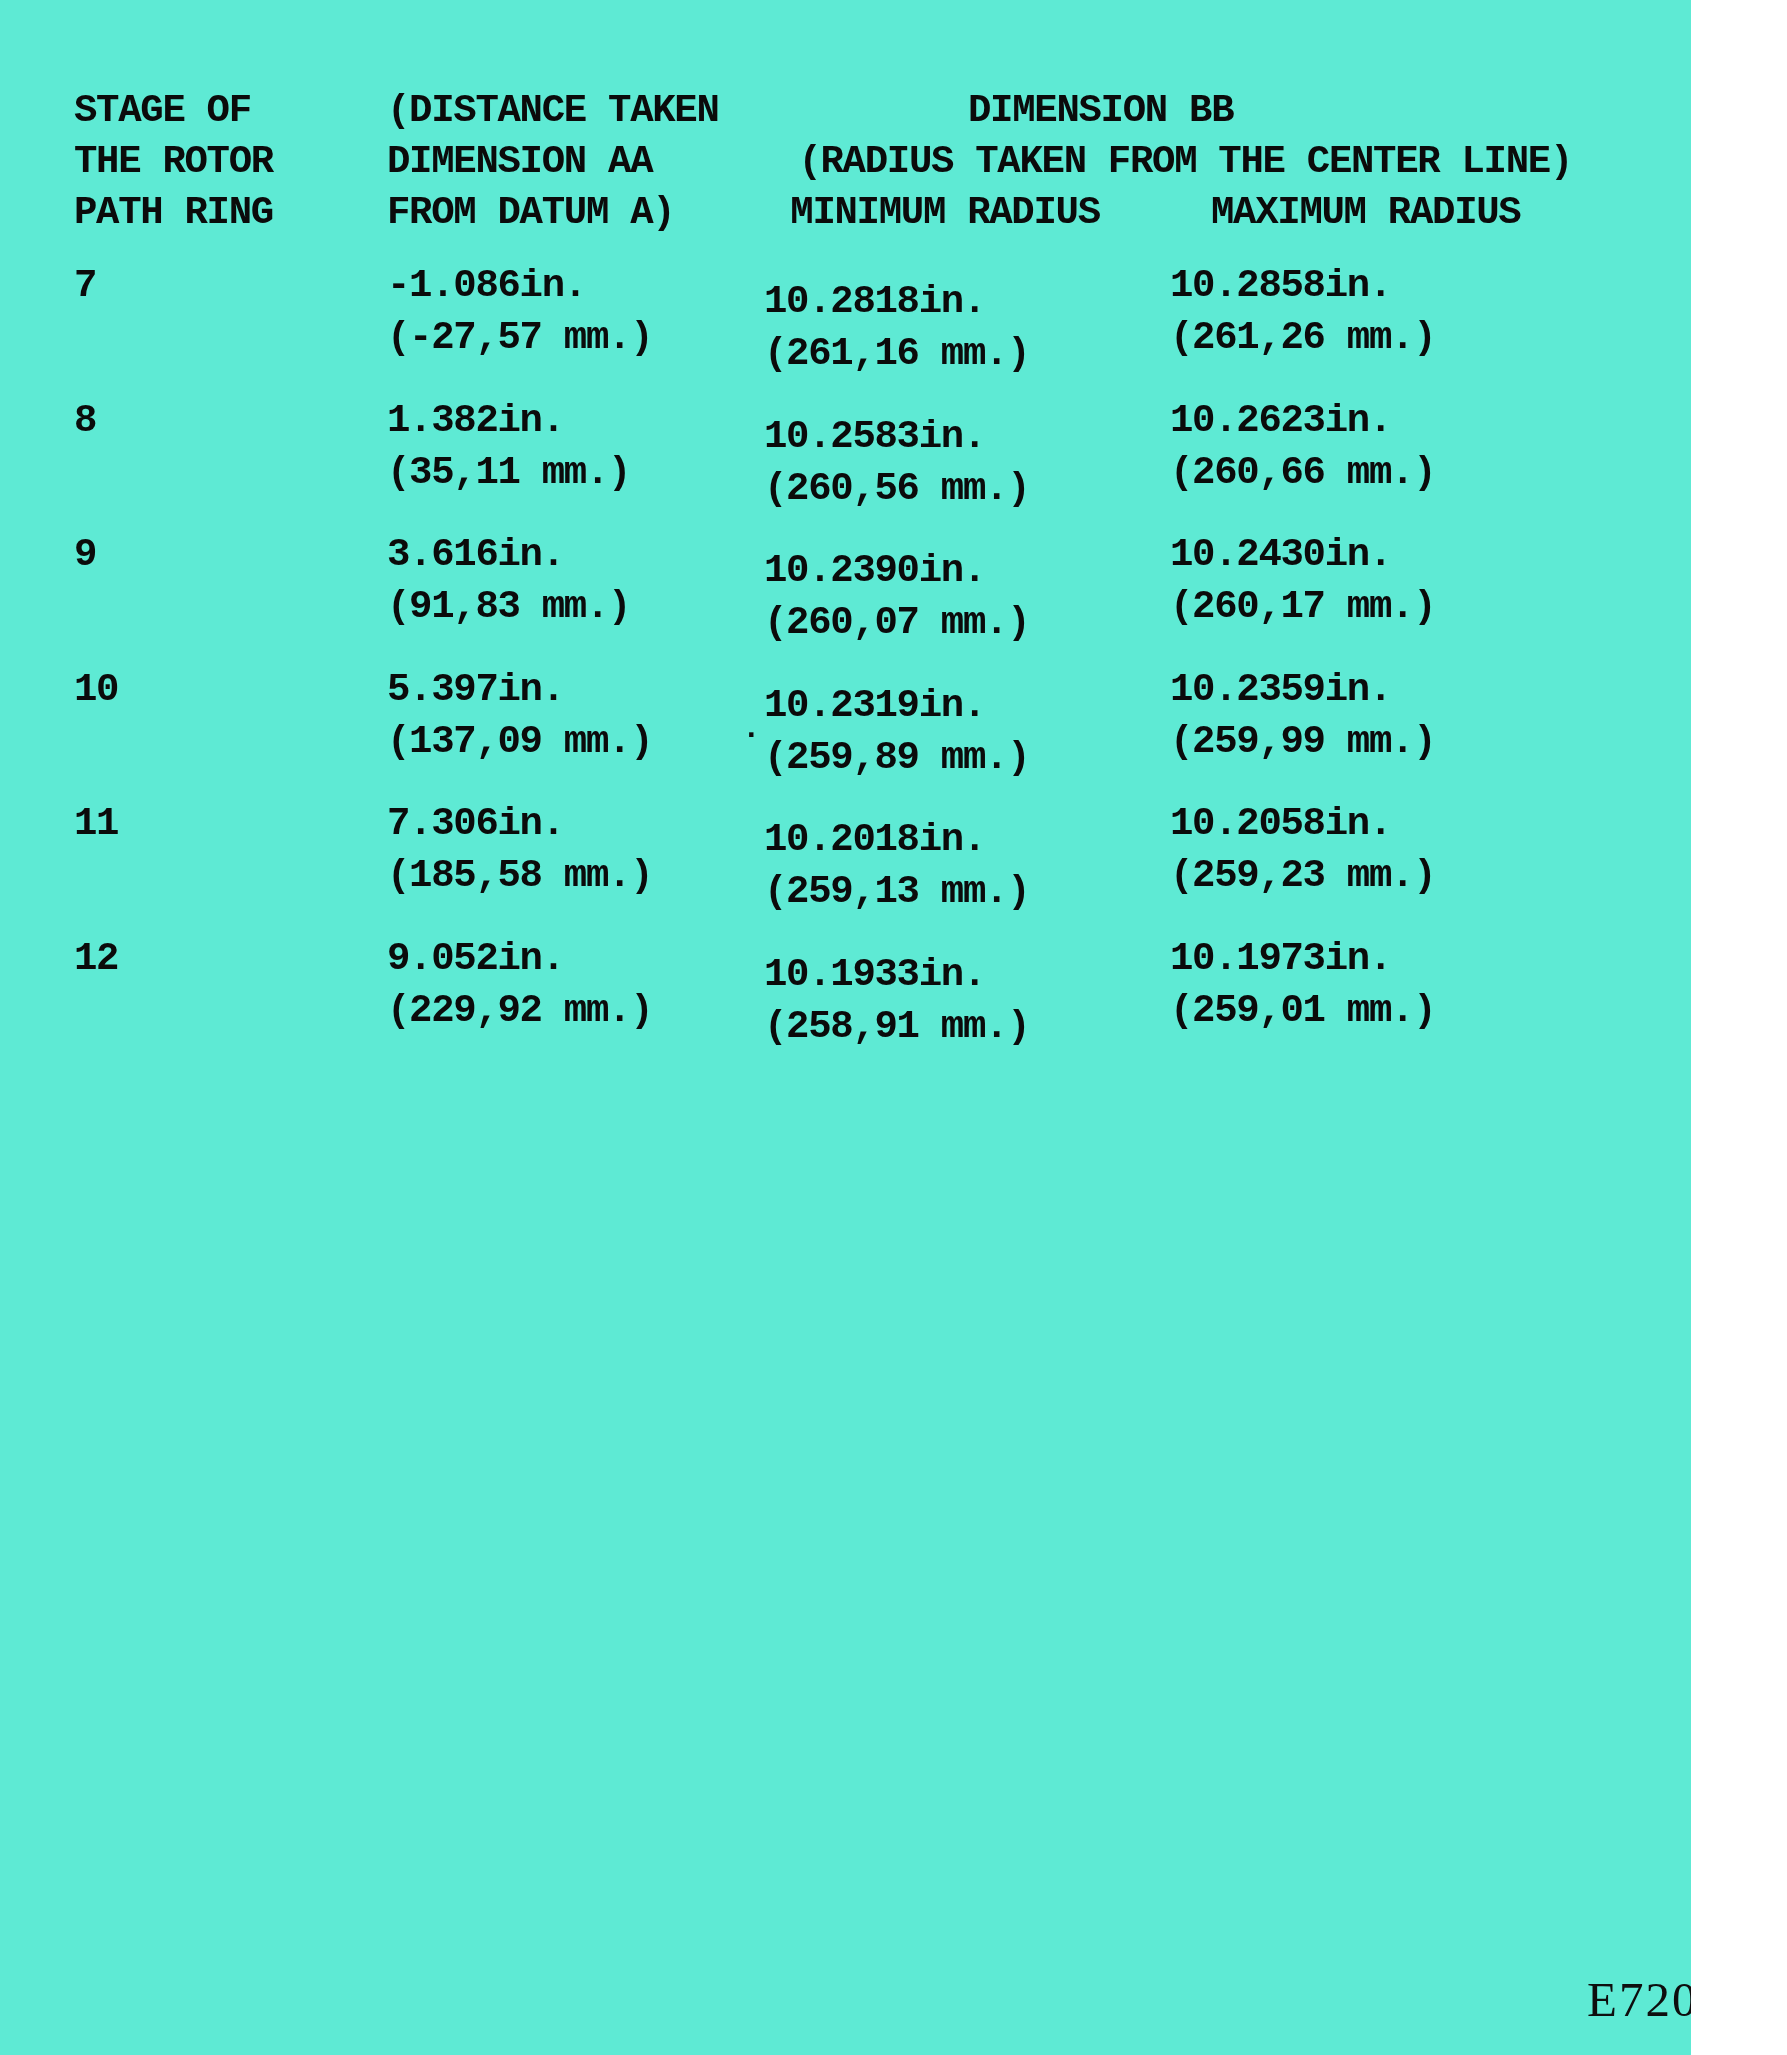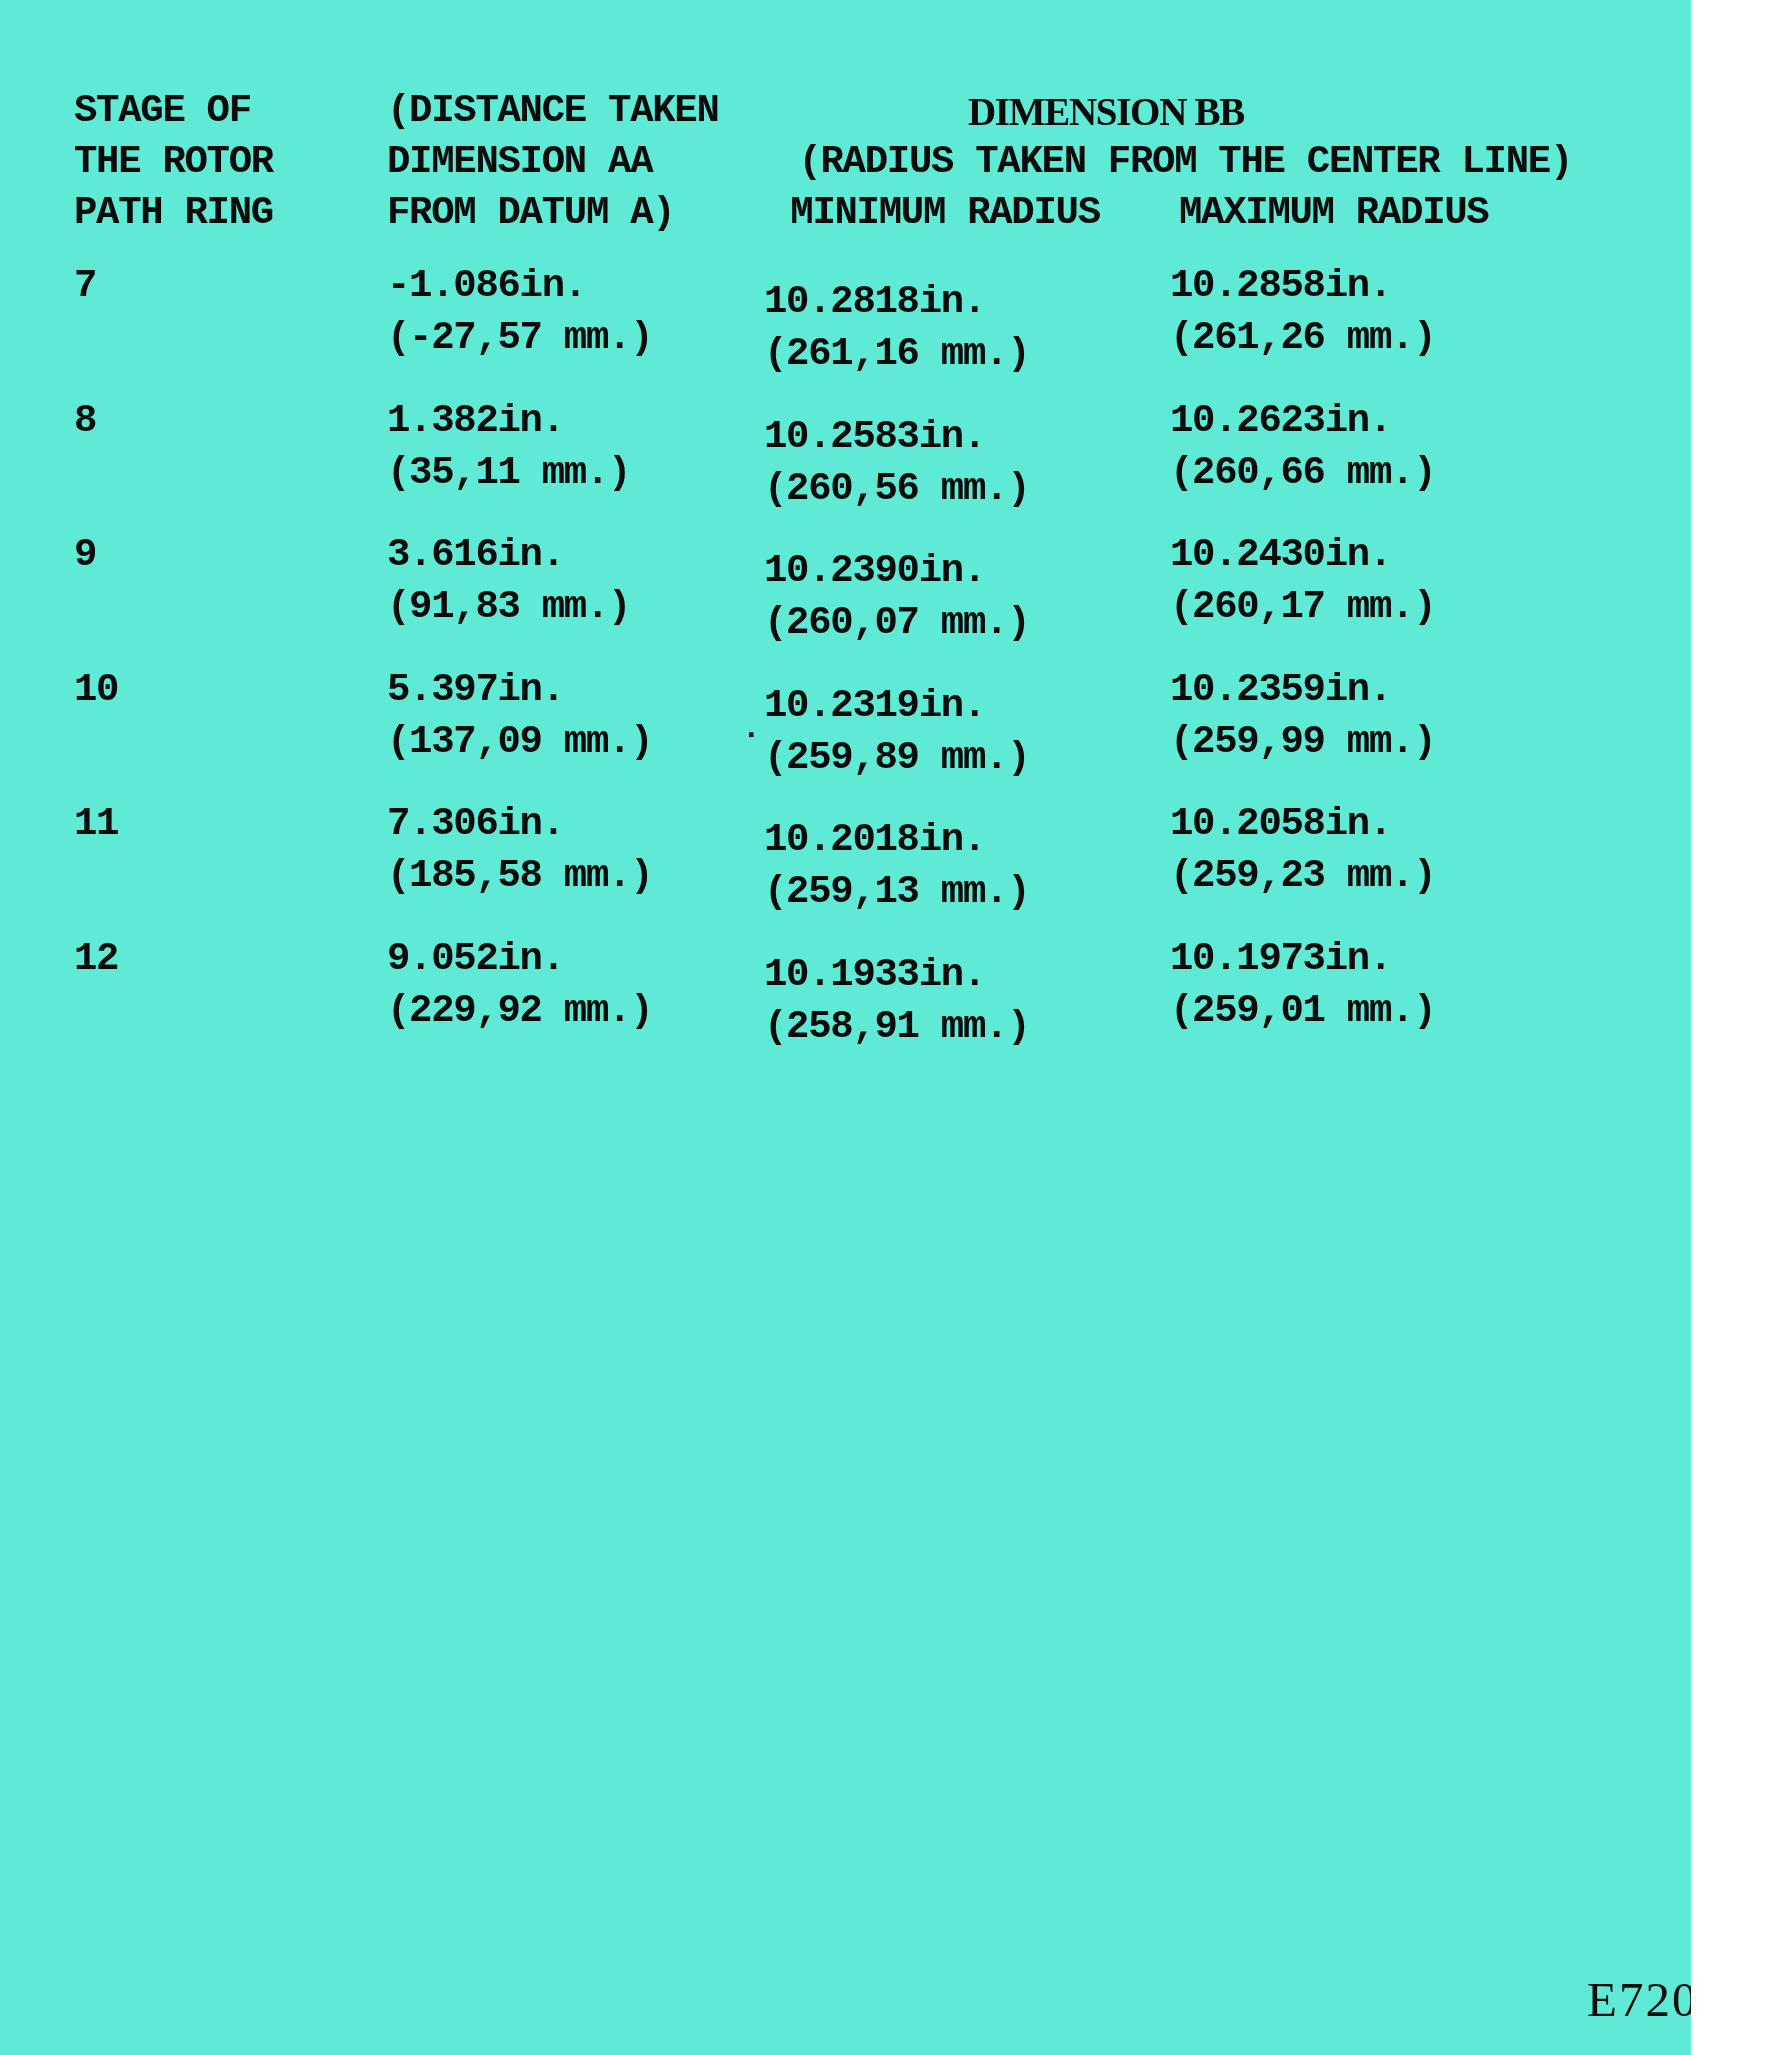--- a/index.html
+++ b/index.html
@@ -32,25 +32,25 @@
   .table-header {
     position: absolute;
     left: 74px;
     top: 86px;
     line-height: 51px;
   }
   .hcol { position: absolute; top: 0; }
   .hc-stage { left: 0; }
   .hc-aa    { left: 313px; }
   .hc-bb    { left: 715px; }
-  .bb-line1 { padding-left: 179px; font-family: Liberation Serif, serif; }
+  .bb-line1 { padding-left: 179px; }
   .bb-line2 { padding-left: 9.4px; }
   .bb-line3 { position: relative; height: 51px; }
   .bb-min { position: absolute; left: 1.3px;  top: 0; }
-  .bb-max { position: absolute; left: 390px; top: 0; }
+  .bb-max { position: absolute; left: 422px; top: 0; }
   
   .table-body {
     position: absolute;
     left: 74px;
     top: 260px;
     line-height: 52px;
   }
   .row { position: relative; height: 105px; margin-bottom: 29.5px; }
   .cell { position: absolute; top: 0; white-space: nowrap; }
   .c-stage { left: 0; }

